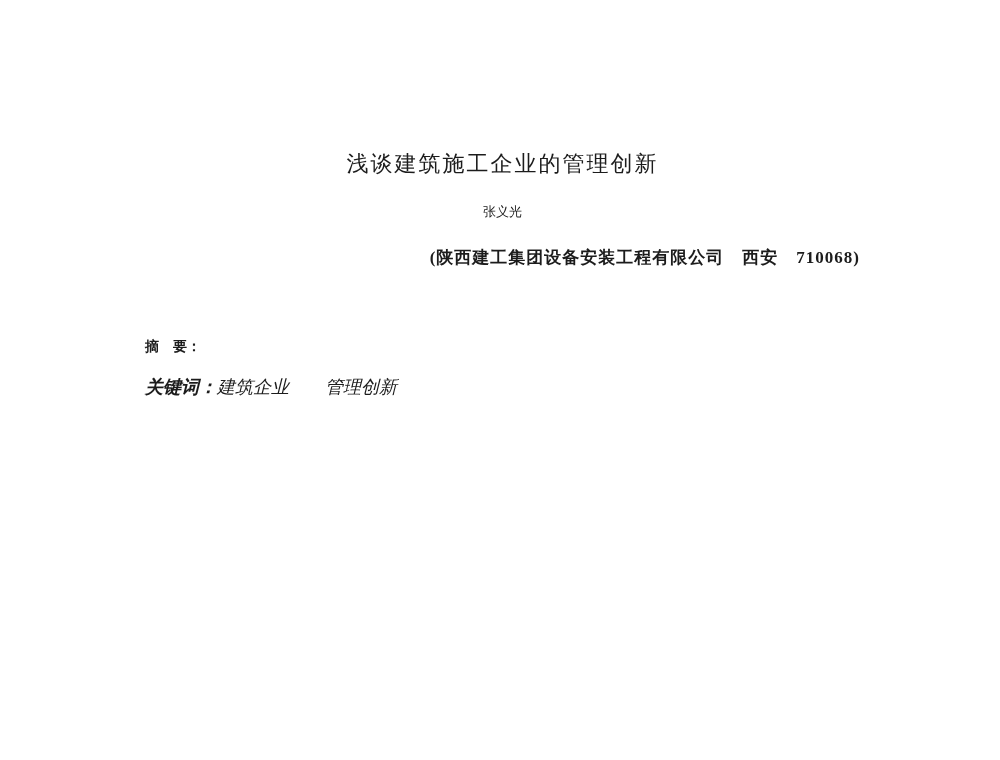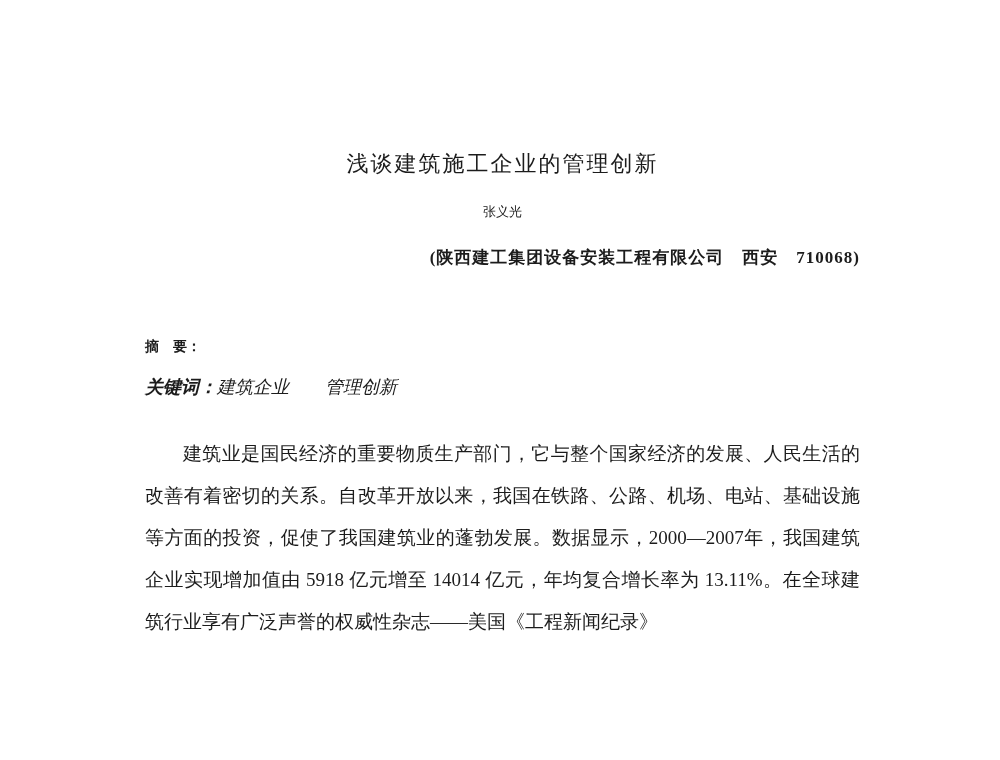--- a/index.html
+++ b/index.html
@@ -92,16 +92,15 @@
     <div class="affiliation">(陕西建工集团设备安装工程有限公司　西安　710068)</div>
 
     <div class="abstract">
       <span class="label">摘　要：</span>
     </div>
 
     <div class="keywords">
       <span class="label">关键词：</span><span>建筑企业　　管理创新</span>
     </div>
 
-    <p class="body-para">建筑业是国民经济的重要物质生产部门，它与整个国家经济的发展、人民生活的改善有着密切的关系。自改革开放以来，我国在铁路、公路、机场、电站、基础设施等方面的投资，促使了我国建筑业的蓬勃发展。数据显示，2000—2007年，我国建筑企业实现增加值由 5918 亿元增至 14014 亿元，年均复合增长率为 13.11%。在全球建筑行业享有广泛声誉的权威性杂志——美国《工程新闻纪录》</p>
 
   </div>
 </div>
 
 </body></html>

